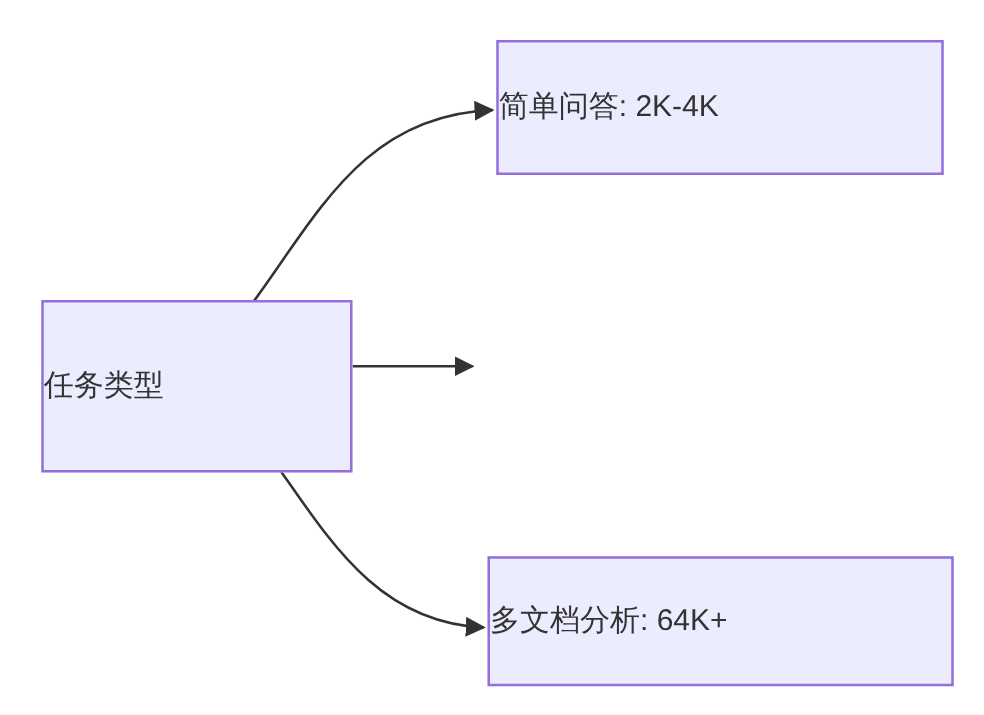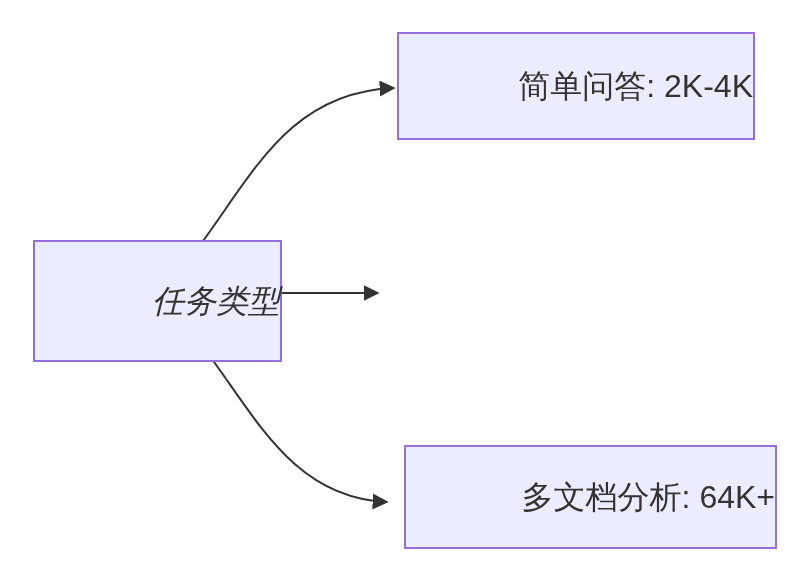--- a/index.html
+++ b/index.html
@@ -32,30 +32,30 @@
     stroke: none;
   }
   .node {
     position: absolute;
     box-sizing: border-box;
     background: var(--node-fill, #ECECFF);
     border: 2px solid var(--node-border, #9370DB);
     color: var(--text-color, #333333);
     display: flex;
     align-items: center;
-    justify-content: flex-end;
-    font-size: 32px;
+    justify-content: flex-start;
+    font-size: 24px;
     line-height: 1.2;
     text-align: center;
     white-space: nowrap;
   }
-  .node-root     { left: 33px;  top: 240px; width: 249px; height: 122px; font-style: italic; }
+  .node-root     { left: 33px;  top: 240px; width: 249px; height: 138px; }
   .node-qa       { left: 397px; top: 32px;  width: 358px; height: 108px; }
   .node-summary  { left: 381px; top: 239px; width: 389px; height: 108px; }
-  .node-multidoc { left: 404px; top: 445px; width: 373px; height: 104px; }
+  .node-multidoc { left: 390px; top: 445px; width: 373px; height: 104px; }
 </style>
 </head>
 <body>
 
 <div id="canvas">
 
   <svg id="edges" viewBox="0 0 787 572" xmlns="http://www.w3.org/2000/svg">
     <defs>
       <marker id="arrowhead" viewBox="0 0 10 10" refX="9" refY="5" markerWidth="8" markerHeight="8" orient="auto">
         <path d="M0,0 L10,5 L0,10 z"></path>

